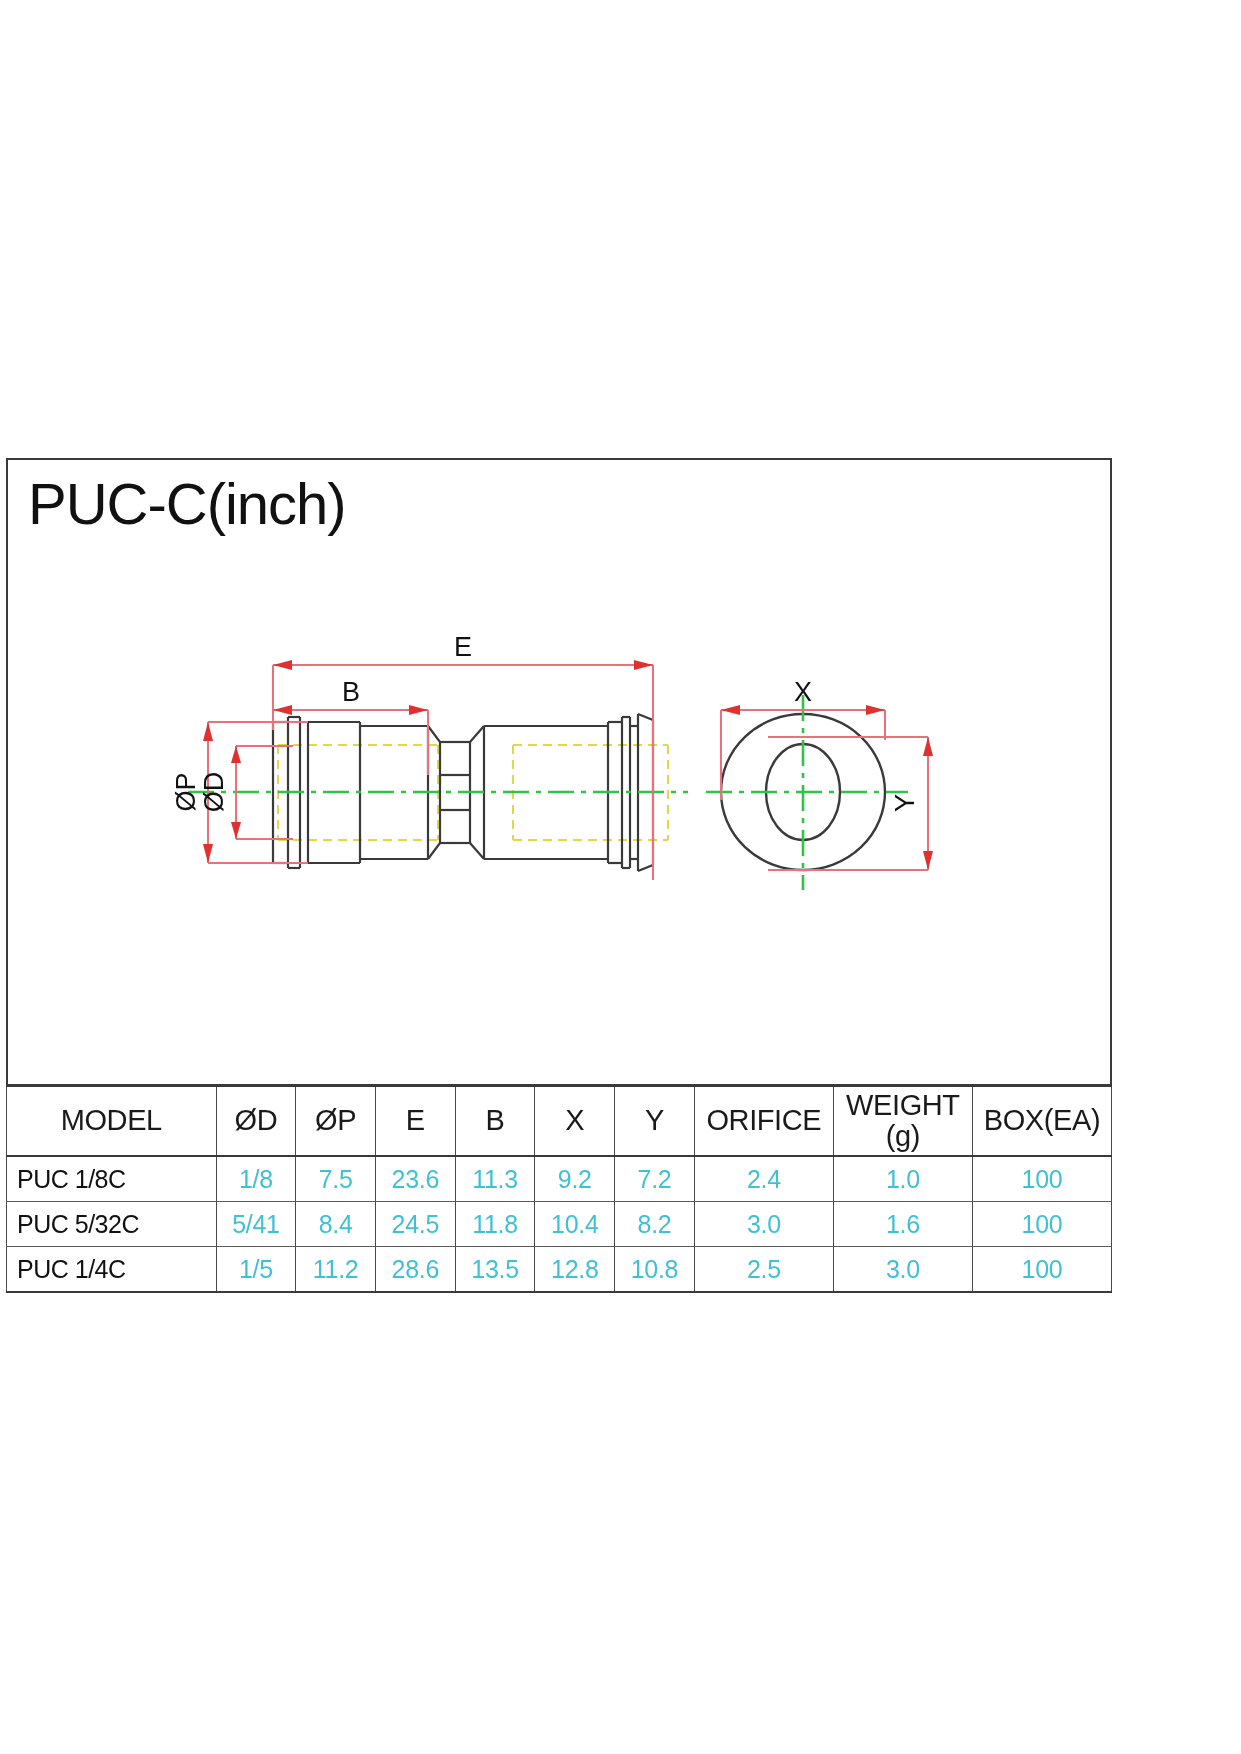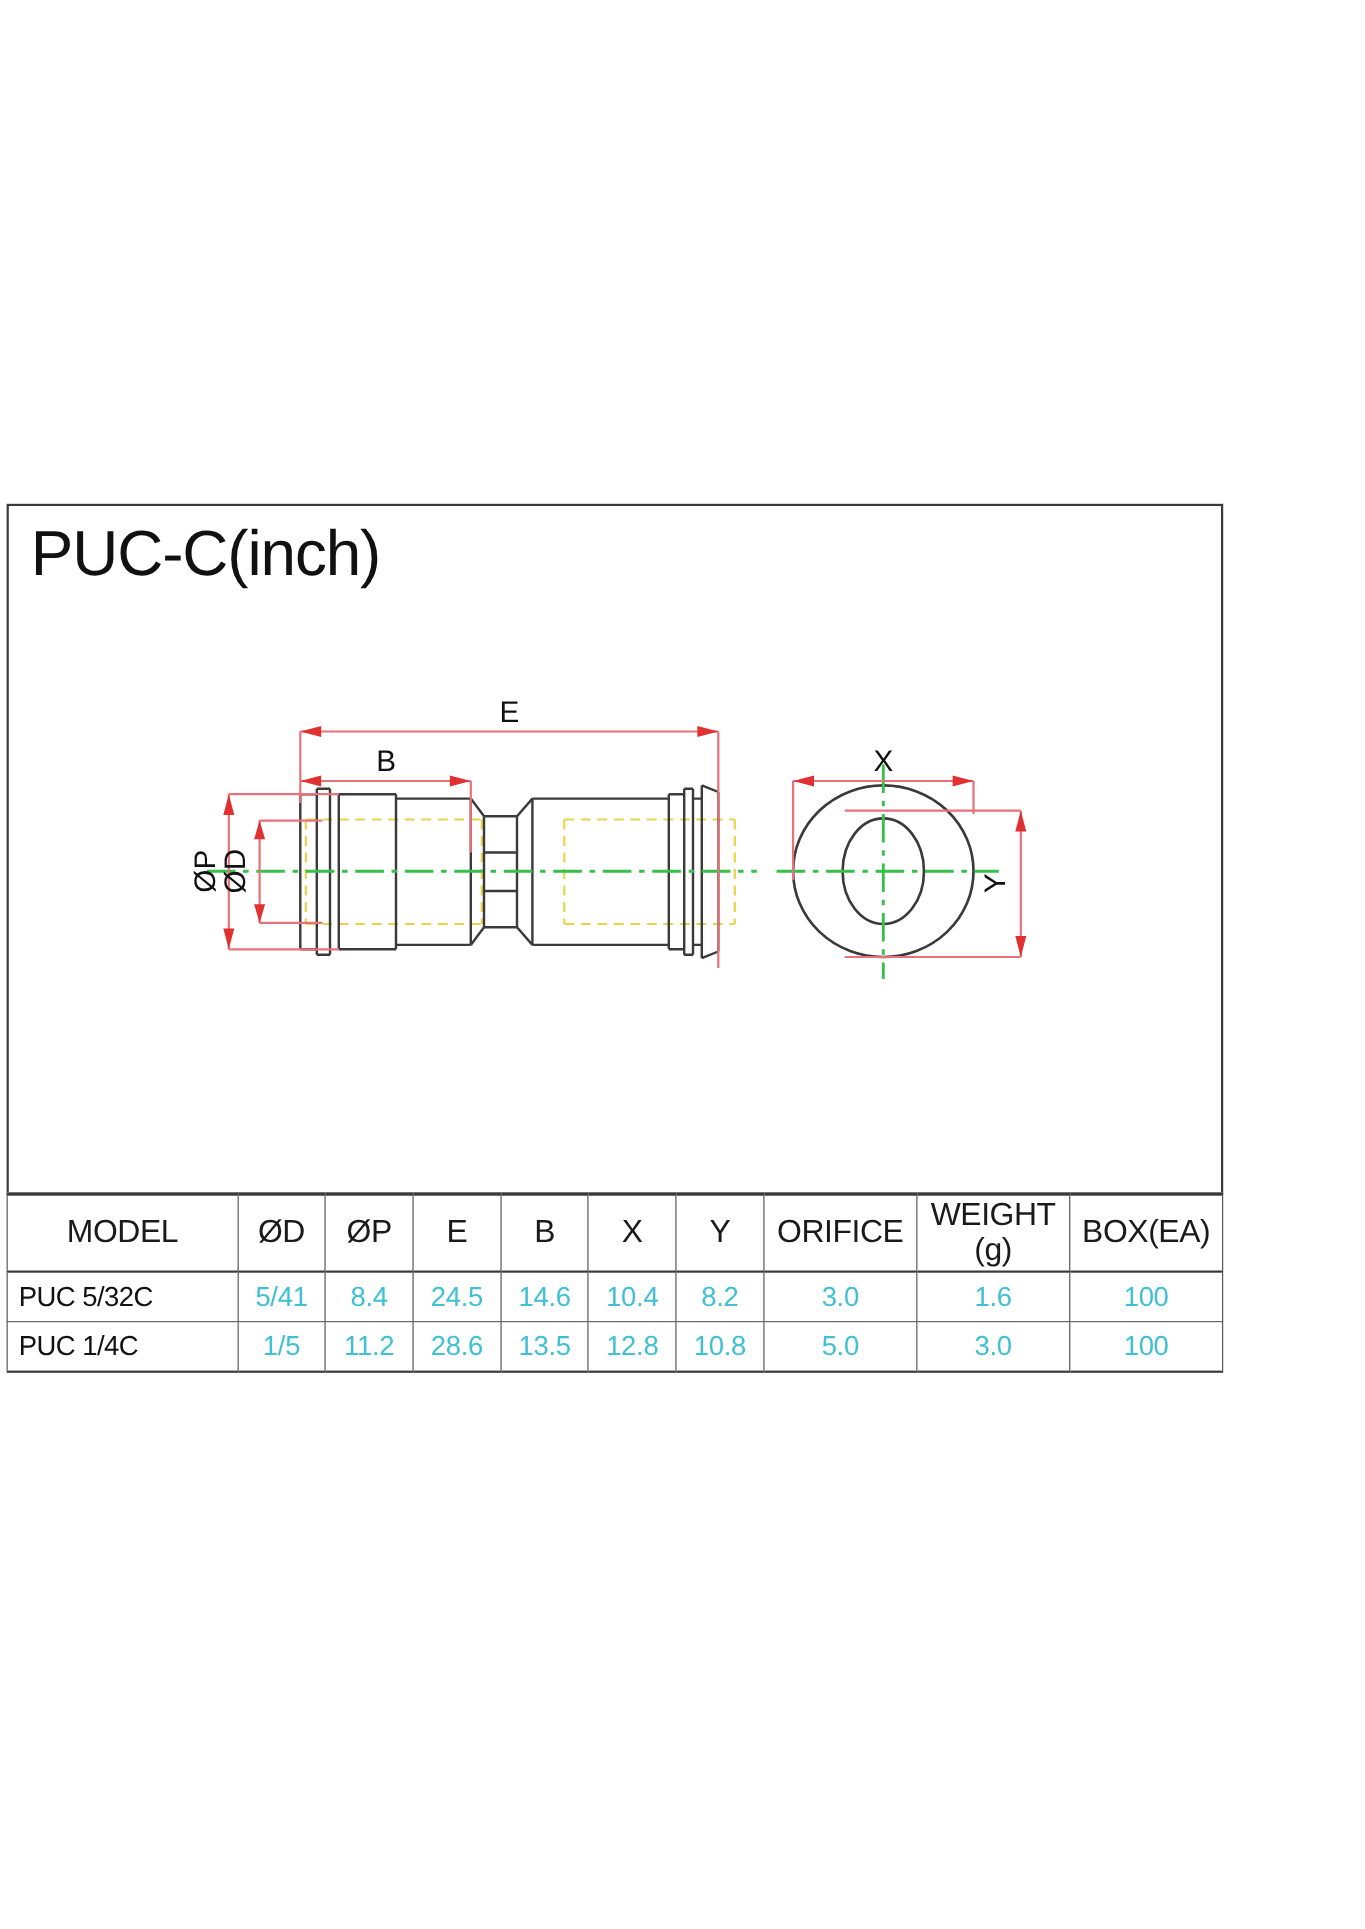--- a/index.html
+++ b/index.html
@@ -281,37 +281,49 @@
       <th>ORIFICE</th>
       <th>
         <span class="stack-top">WEIGHT</span>
         <span class="stack-bot">(g)</span>
       </th>
       <th>BOX(EA)</th>
     </tr>
   </thead>
   <tbody>
     <tr>
+      <td class="model-cell">PUC 1/8C</td>
+      <td>1/8</td>
+      <td>7.5</td>
+      <td>23.6</td>
+      <td>11.3</td>
+      <td>9.2</td>
+      <td>7.2</td>
+      <td>2.4</td>
+      <td>1.0</td>
+      <td>100</td>
+    </tr>
+    <tr>
       <td class="model-cell">PUC 5/32C</td>
       <td>5/41</td>
       <td>8.4</td>
       <td>24.5</td>
-      <td>14.6</td>
+      <td>11.8</td>
       <td>10.4</td>
       <td>8.2</td>
       <td>3.0</td>
       <td>1.6</td>
       <td>100</td>
     </tr>
     <tr>
       <td class="model-cell">PUC 1/4C</td>
       <td>1/5</td>
       <td>11.2</td>
       <td>28.6</td>
       <td>13.5</td>
       <td>12.8</td>
       <td>10.8</td>
-      <td>5.0</td>
+      <td>2.5</td>
       <td>3.0</td>
       <td>100</td>
     </tr>
   </tbody>
 </table>
 
 </body></html>

